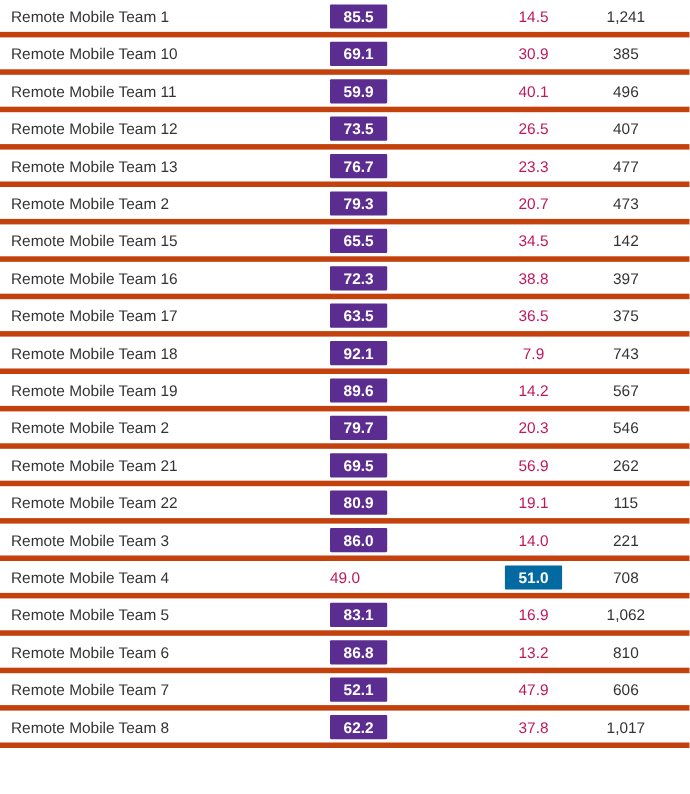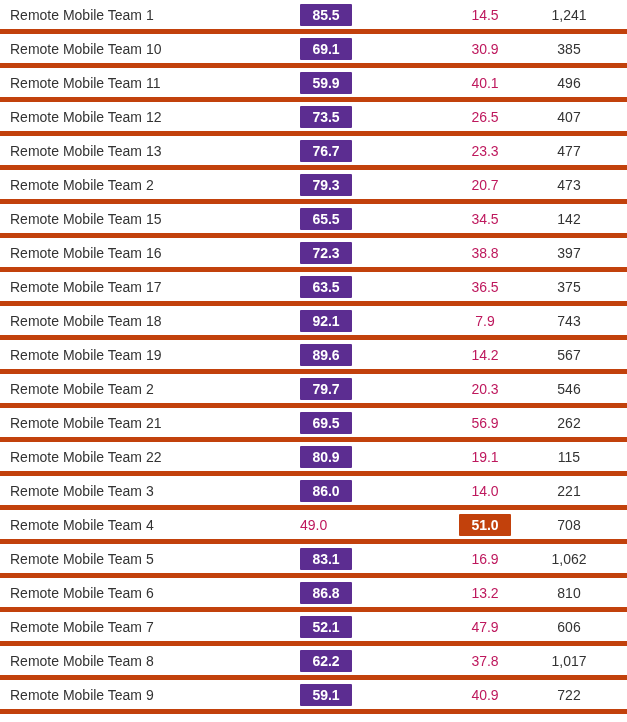--- a/index.html
+++ b/index.html
@@ -58,21 +58,21 @@
       font-weight: 600;
       height: 22px;
       min-width: 52px;
       padding: 0 10px;
       border-radius: 1px;
     }
     .pill-purple {
       background: #5c2d91;
     }
     .pill-orange {
-      background: #c2410c;
+      background: #0369a1;
     }
     .plain {
       color: #be185d;
     }
   </style>
 </head>
 <body>
 
 <div class="table" id="table-body">
     <div class="row">
@@ -268,23 +268,13 @@
     <div class="row">
       <div class="cell-name">Remote Mobile Team 8</div>
       <div class="cell-val1">
         <span class="pill pill-purple">62.2</span>
       </div>
       <div class="cell-val2">
         <span class="plain">37.8</span>
       </div>
       <div class="cell-val3">1,017</div>
     </div>
-    <div class="row">
-      <div class="cell-name">Remote Mobile Team 9</div>
-      <div class="cell-val1">
-        <span class="pill pill-purple">59.1</span>
-      </div>
-      <div class="cell-val2">
-        <span class="plain">40.9</span>
-      </div>
-      <div class="cell-val3">722</div>
-    </div>
   </div>
 
 </body></html>

